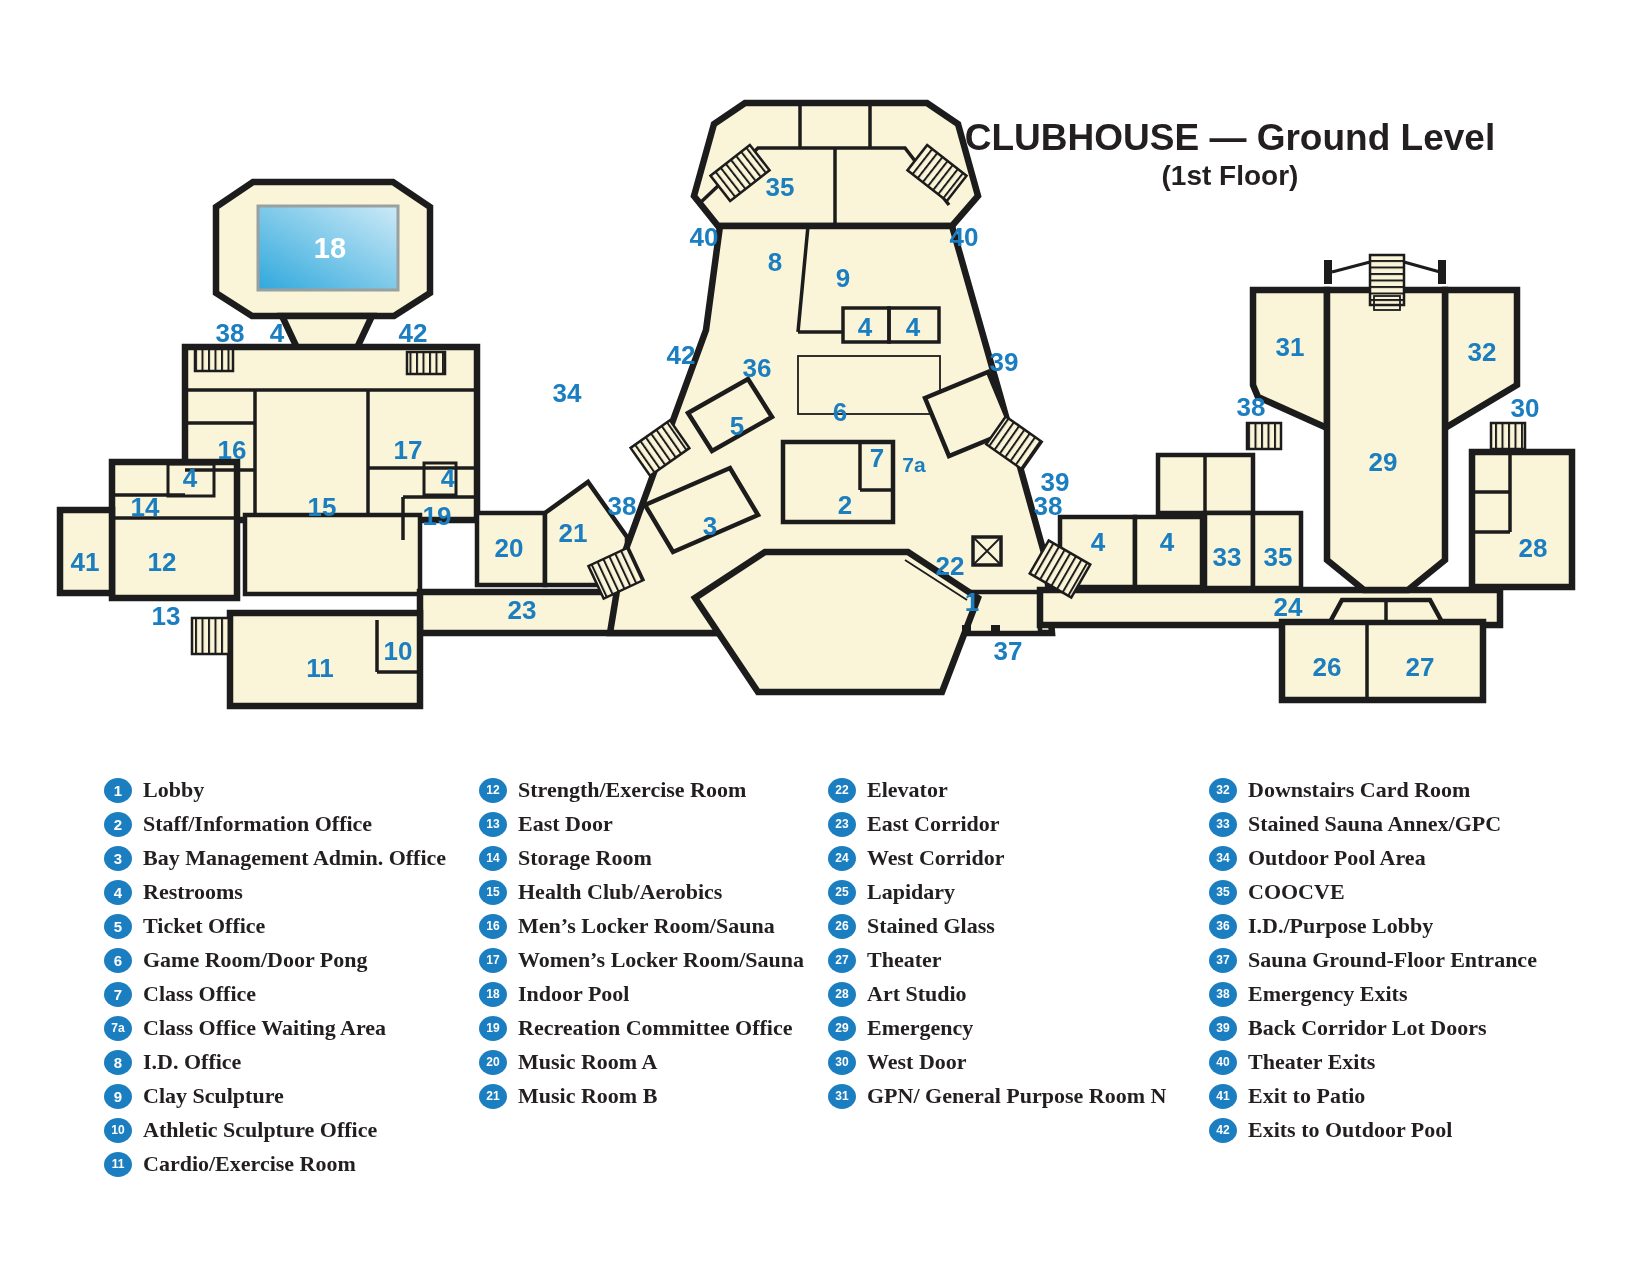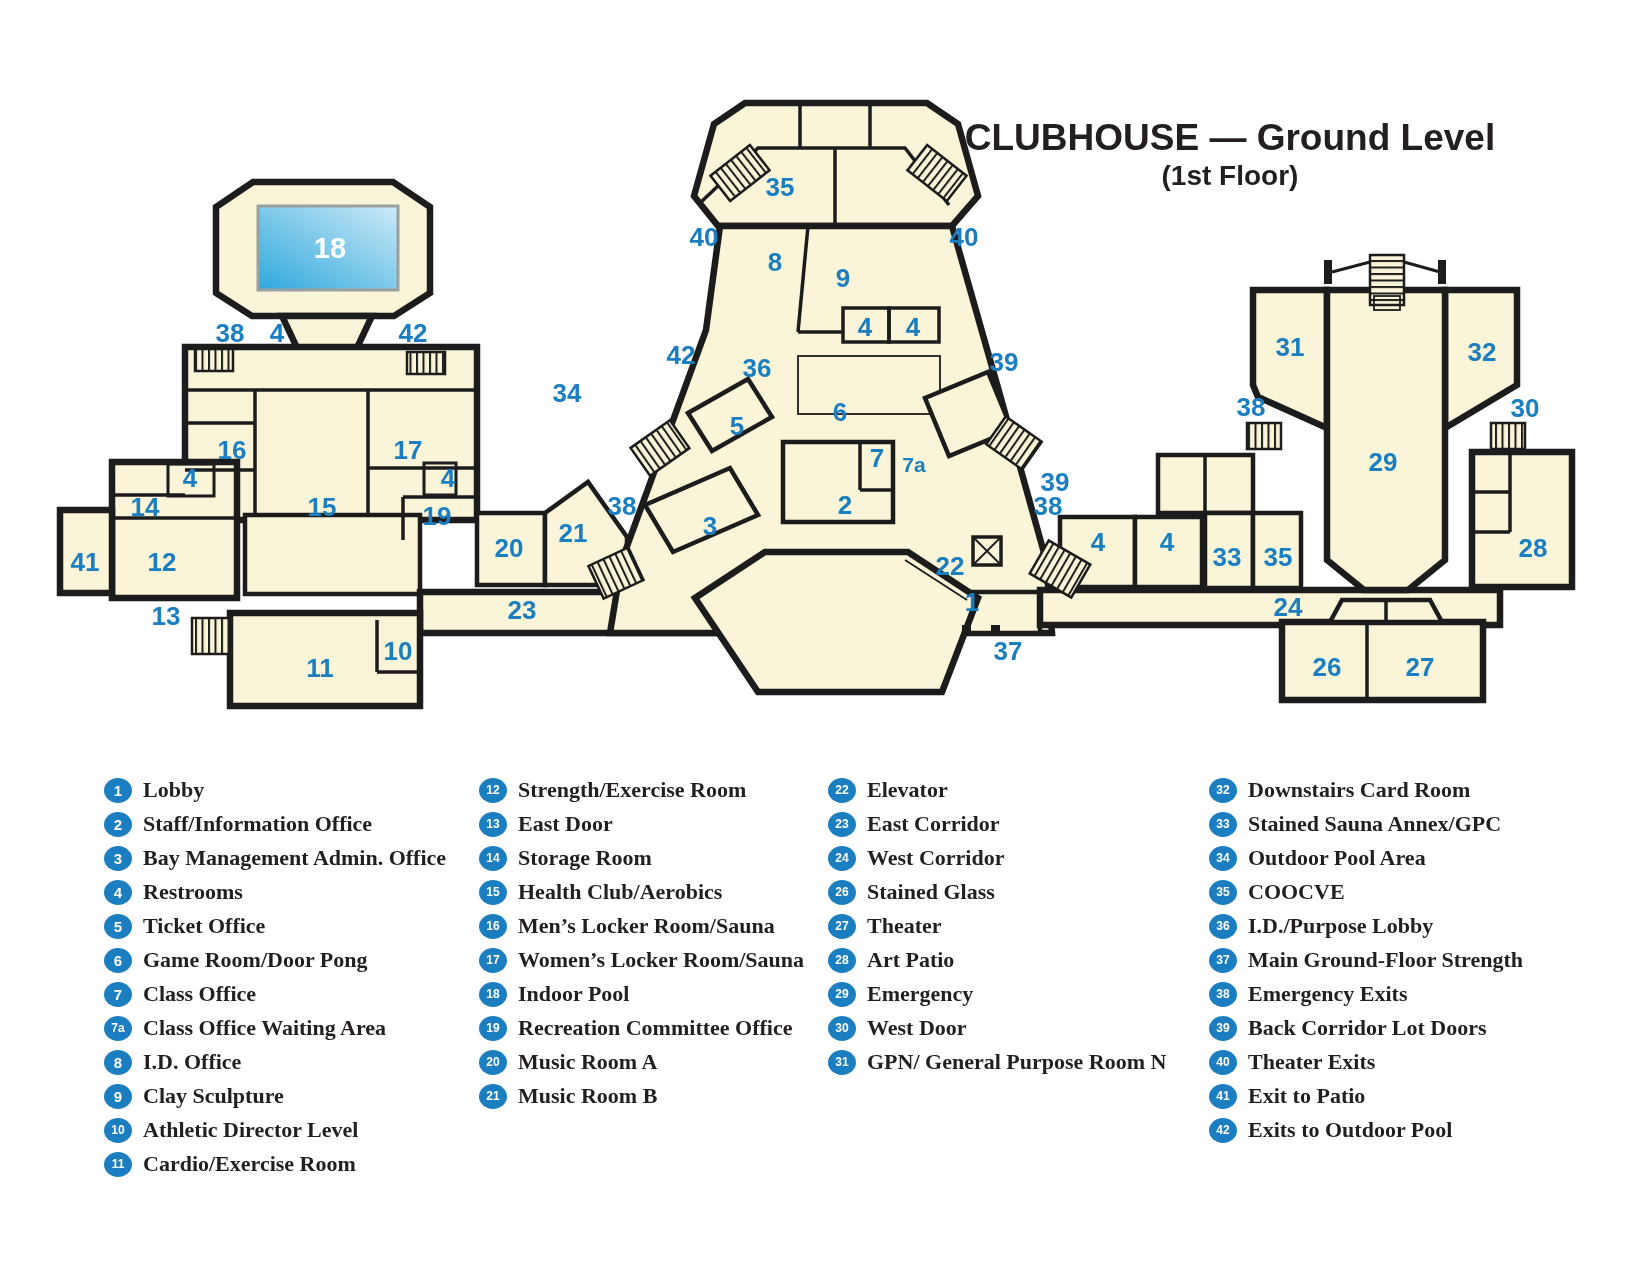--- a/index.html
+++ b/index.html
@@ -279,21 +279,21 @@
     <span class="lbl">I.D. Office</span>
   </div>
 
   <div class="lrow">
     <span class="badge">9</span>
     <span class="lbl">Clay Sculpture</span>
   </div>
 
   <div class="lrow">
     <span class="badge small">10</span>
-    <span class="lbl">Athletic Director Level</span>
+    <span class="lbl">Athletic Sculpture Office</span>
   </div>
 
   <div class="lrow">
     <span class="badge small">11</span>
     <span class="lbl">Cardio/Exercise Room</span>
   </div>
 </div>
   <div class="lcol" style="left:479px">
   <div class="lrow">
     <span class="badge small">12</span>
@@ -354,34 +354,38 @@
   <div class="lrow">
     <span class="badge small">23</span>
     <span class="lbl">East Corridor</span>
   </div>
 
   <div class="lrow">
     <span class="badge small">24</span>
     <span class="lbl">West Corridor</span>
   </div>
 
+  <div class="lrow">
+    <span class="badge small">25</span>
+    <span class="lbl">Lapidary</span>
+  </div>
 
   <div class="lrow">
     <span class="badge small">26</span>
     <span class="lbl">Stained Glass</span>
   </div>
 
   <div class="lrow">
     <span class="badge small">27</span>
     <span class="lbl">Theater</span>
   </div>
 
   <div class="lrow">
     <span class="badge small">28</span>
-    <span class="lbl">Art Patio</span>
+    <span class="lbl">Art Studio</span>
   </div>
 
   <div class="lrow">
     <span class="badge small">29</span>
     <span class="lbl">Emergency</span>
   </div>
 
   <div class="lrow">
     <span class="badge small">30</span>
     <span class="lbl">West Door</span>
@@ -413,21 +417,21 @@
     <span class="lbl">COOCVE</span>
   </div>
 
   <div class="lrow">
     <span class="badge small">36</span>
     <span class="lbl">I.D./Purpose Lobby</span>
   </div>
 
   <div class="lrow">
     <span class="badge small">37</span>
-    <span class="lbl">Main Ground-Floor Strength</span>
+    <span class="lbl">Sauna Ground-Floor Entrance</span>
   </div>
 
   <div class="lrow">
     <span class="badge small">38</span>
     <span class="lbl">Emergency Exits</span>
   </div>
 
   <div class="lrow">
     <span class="badge small">39</span>
     <span class="lbl">Back Corridor Lot Doors</span>

